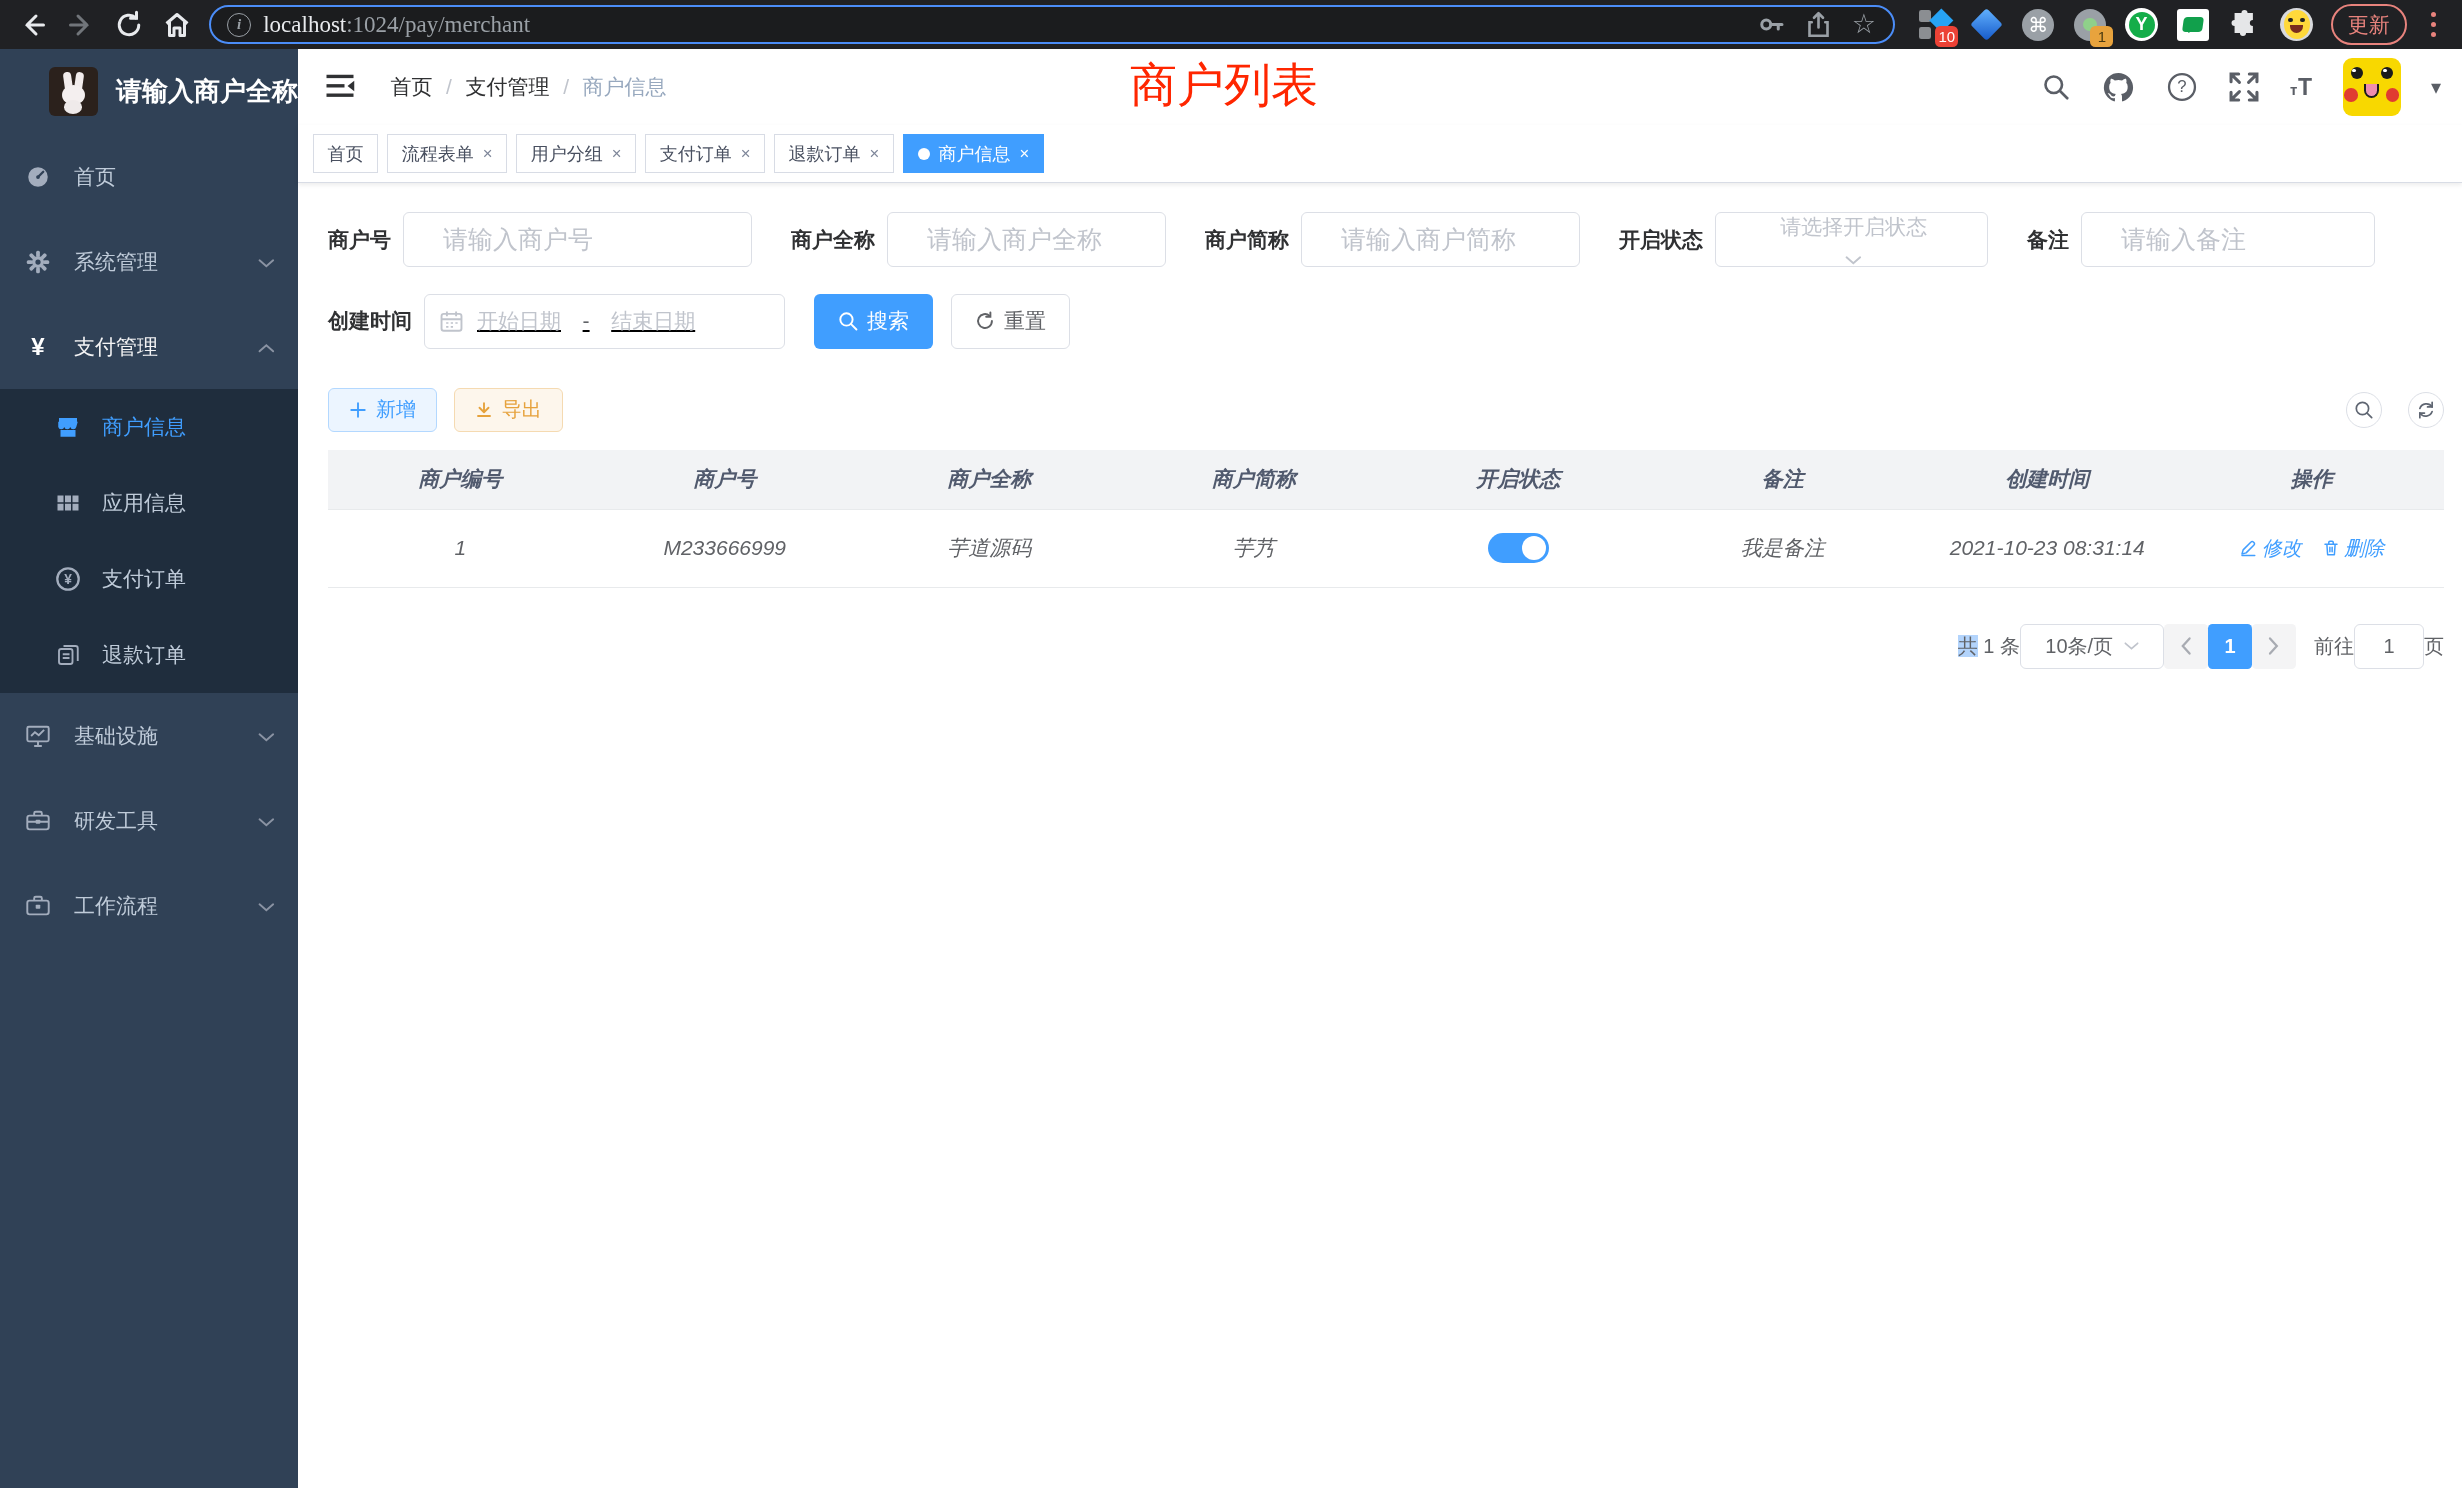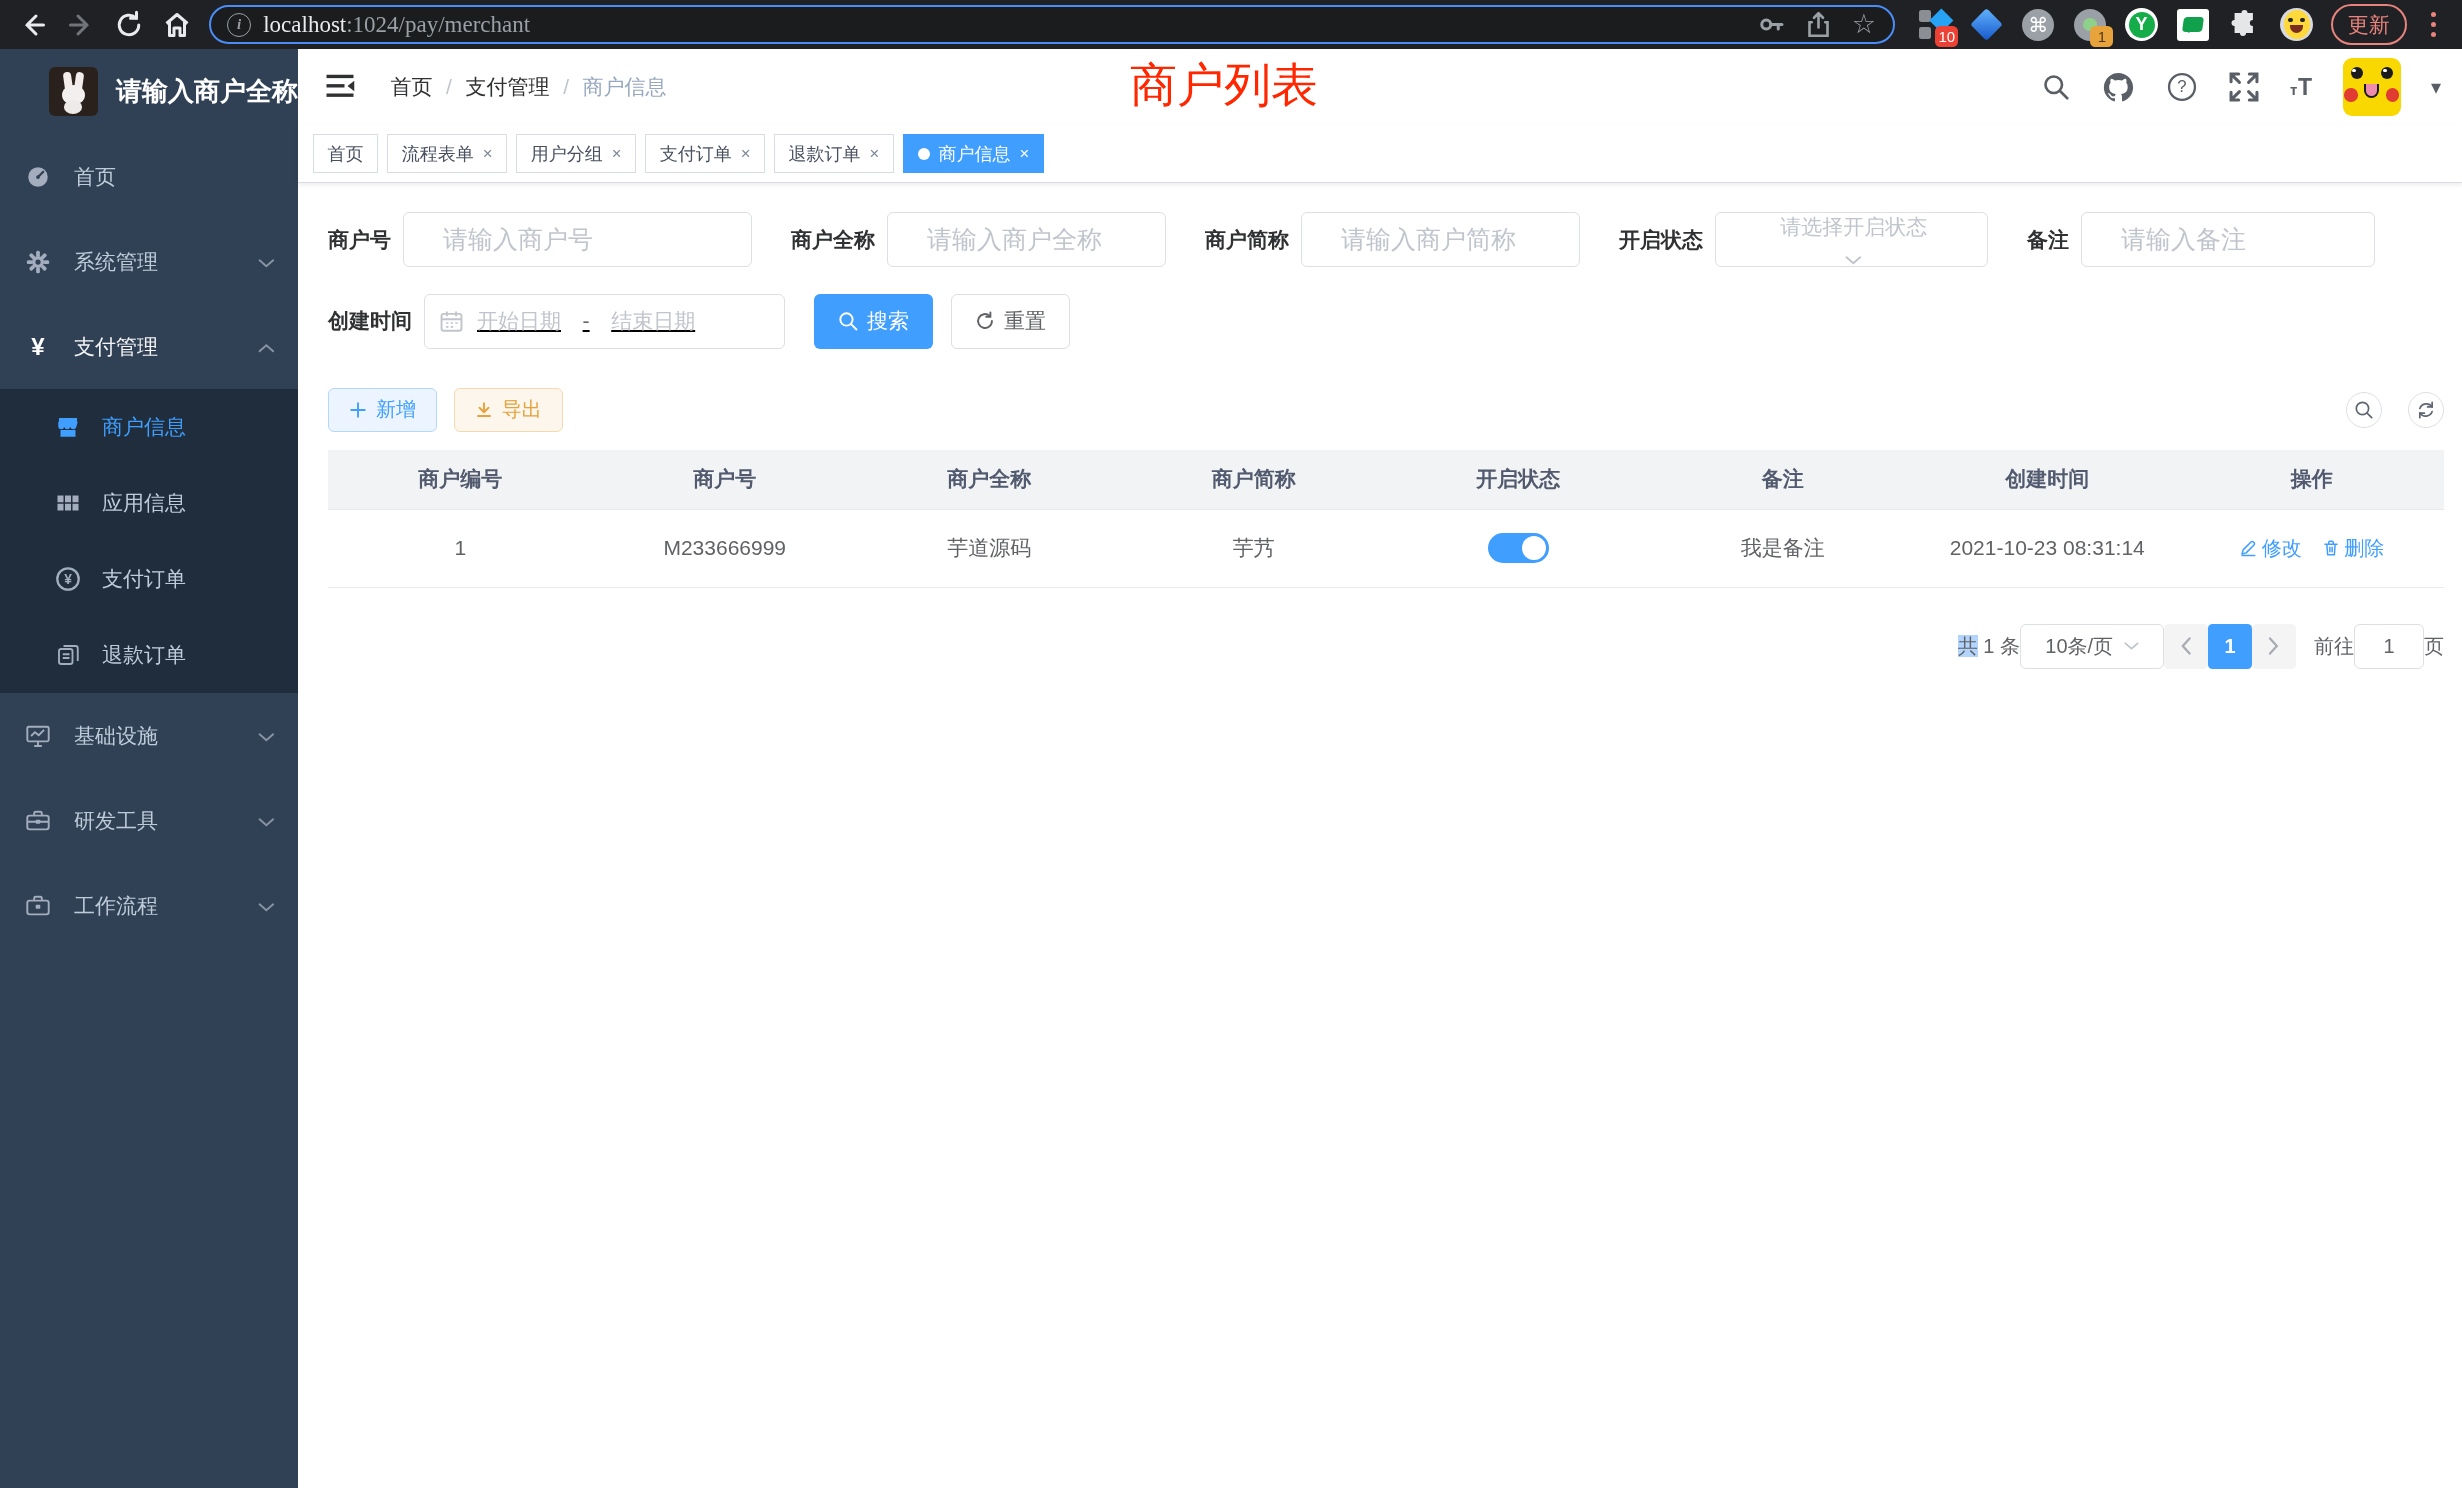--- a/index.html
+++ b/index.html
@@ -103,21 +103,21 @@
   .btn-primary { background:#409eff; color:#fff; }
   .btn-plain { background:#fff; border-color:#dcdfe6; color:#606266; }
   .toolbar { margin-top:39px; display:flex; align-items:center; }
   .btn-sm { height:44px; font-size:20px; padding:0 20px; border-radius:6px; }
   .btn-add { background:#ecf5ff; border:1.5px solid #b3d8ff; color:#409eff; }
   .btn-export { background:#fdf6ec; border:1.5px solid #f5dab1; color:#e6a23c; margin-left:16.7px; }
   .tool-right { margin-left:auto; display:flex; gap:26px; }
   .circle-btn { width:36px; height:36px; border-radius:50%; border:1.5px solid #dcdfe6; background:#fff; display:flex; align-items:center; justify-content:center; cursor:pointer; }
 
   
-  .table { margin-top:18px; width:2116px; }
+  .table { margin-top:18px; width:2116px;font-style:italic; }
   .thead, .trow { display:grid; grid-template-columns:repeat(8,1fr); }
   .thead { background:#f2f3f5; border-bottom:1.5px solid #e8eaec; }
   .th { height:59px; display:flex; align-items:center; justify-content:center; font-size:21px; font-weight:700; color:#515a6e; }
   .trow { border-bottom:1.5px solid #e8eaec; }
   .td { height:77px; display:flex; align-items:center; justify-content:center; font-size:21px; color:#606266; gap:20px; }
   .toggle { width:61px; height:30px; border-radius:15px; background:#409eff; position:relative; cursor:pointer; }
   .toggle .knob { position:absolute; top:3px; right:3px; width:24px; height:24px; border-radius:50%; background:#fff; }
   .op-link { display:flex; align-items:center; gap:4.5px; color:#409eff; font-size:20px; cursor:pointer; }
 
   

